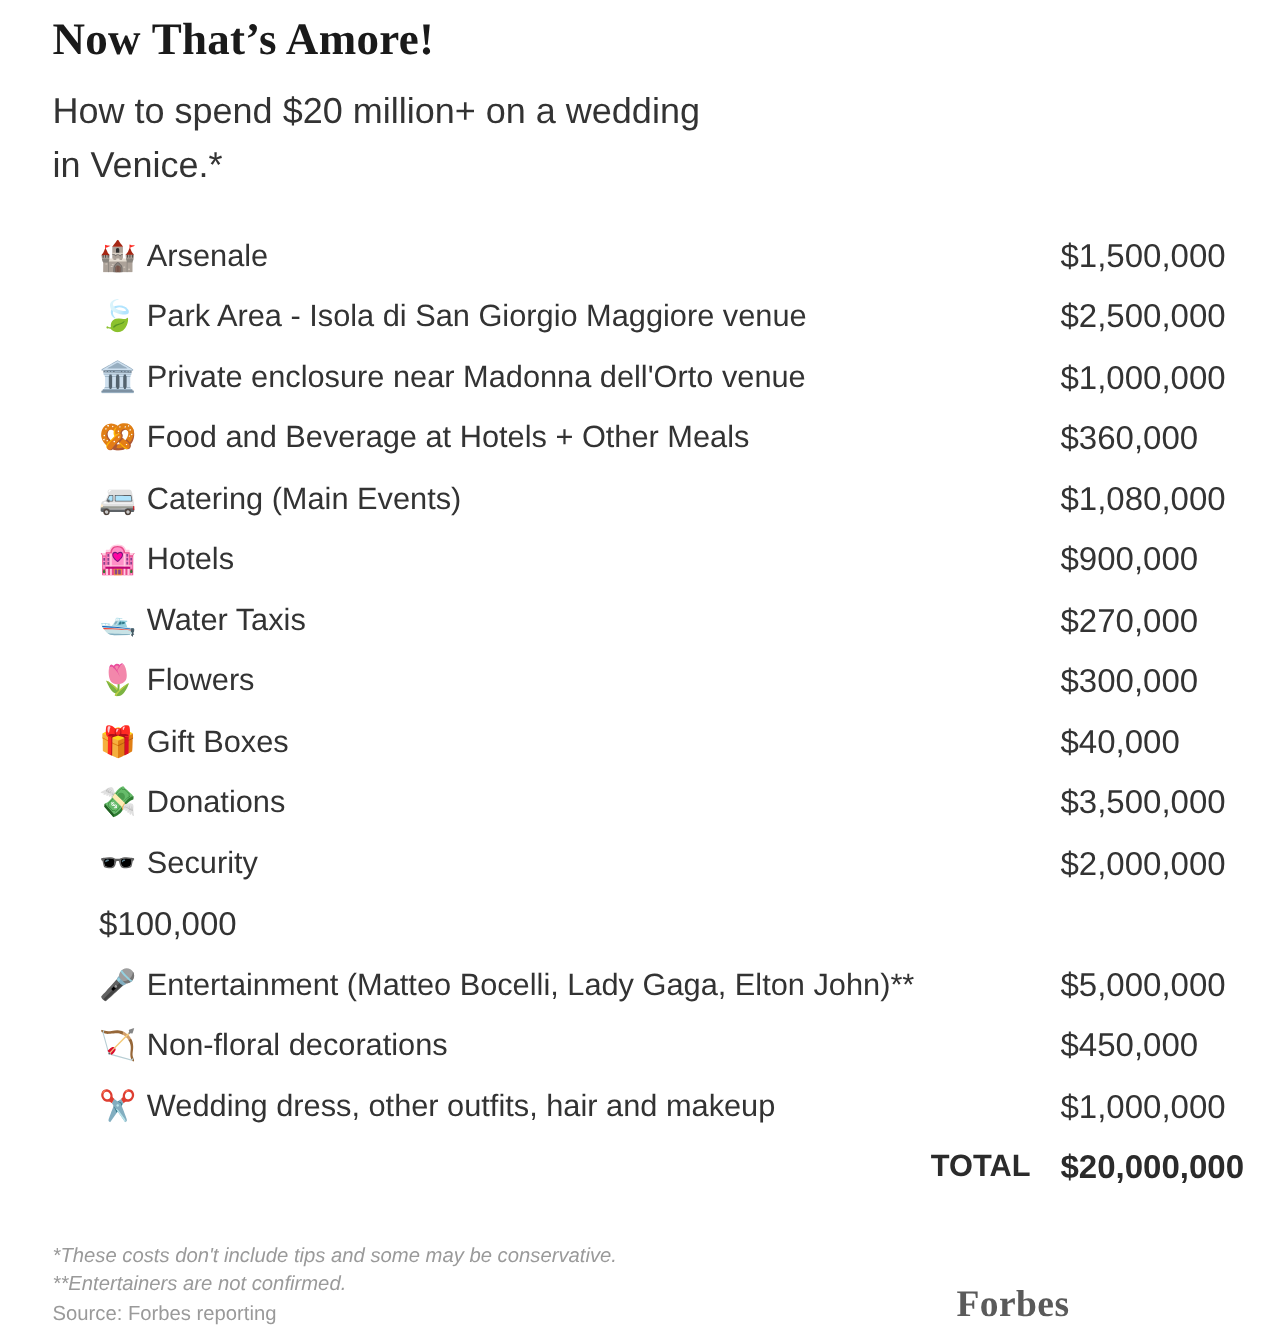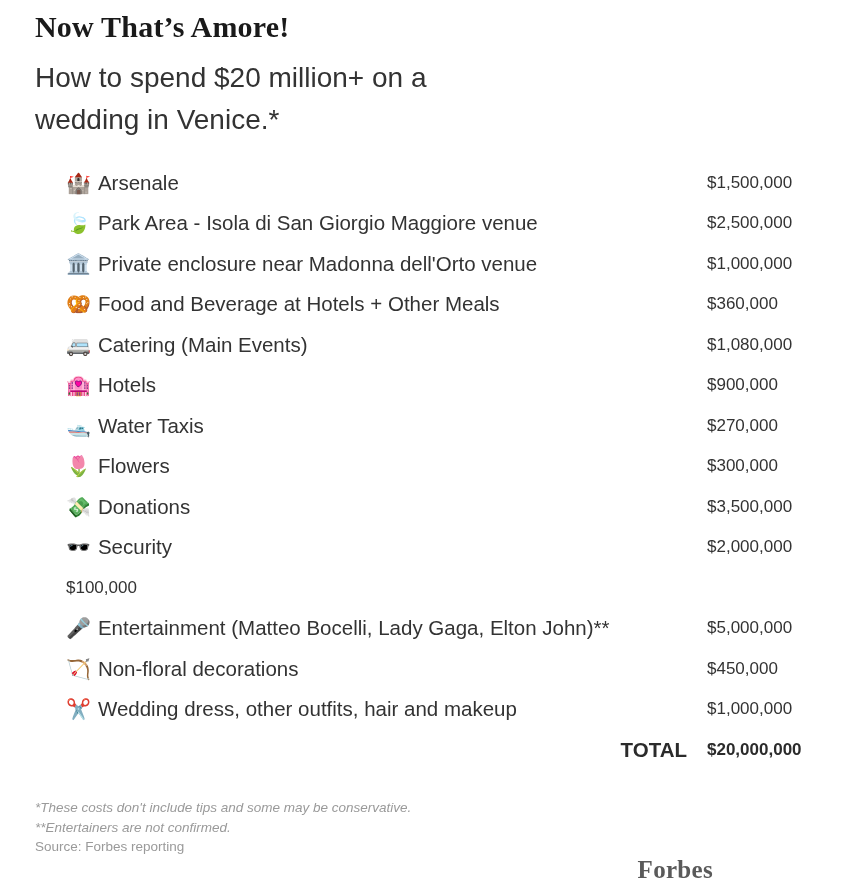--- a/index.html
+++ b/index.html
@@ -21,21 +21,21 @@
   .title {
     font-family: "Liberation Serif", "DejaVu Serif", serif;
     font-weight: 900;
     font-size: 30px;
     letter-spacing: 0.2px;
     color: #1a1a1a;
     line-height: 1.15;
   }
   .subtitle {
     margin-top: 12px;
-    font-size: 28px;
+    font-size: 24px;
     line-height: 1.5;
     color: #333333;
     max-width: 450px;
   }
   .cost-table {
     margin-top: 22px;
     margin-left: 31px;
   }
   .row {
     display: grid;
@@ -48,21 +48,21 @@
     line-height: 1.35;
     color: #333333;
     padding-right: 20px;
   }
   .row-icon {
     font-size: 20px;
     margin-right: 7px;
     font-style: normal;
   }
   .row-value {
-    font-size: 17px;
+    font-size: 22px;
     color: #333333;
     white-space: nowrap;
   }
   .total-row .row-label,
   .total-row .row-value {
     font-weight: bold;
     color: #2b2b2b;
     text-align: right;
   }
   .footnotes {
@@ -126,20 +126,24 @@
     <div class="row">
       <span class="row-label"><span class="row-icon">🛥️</span><span>Water Taxis</span></span>
       <span class="row-value">$270,000</span>
     </div>
 
     <div class="row">
       <span class="row-label"><span class="row-icon">🌷</span><span>Flowers</span></span>
       <span class="row-value">$300,000</span>
     </div>
 
+    <div class="row">
+      <span class="row-label"><span class="row-icon">🎁</span><span>Gift Boxes</span></span>
+      <span class="row-value">$40,000</span>
+    </div>
 
     <div class="row">
       <span class="row-label"><span class="row-icon">💸</span><span>Donations</span></span>
       <span class="row-value">$3,500,000</span>
     </div>
 
     <div class="row">
       <span class="row-label"><span class="row-icon">🕶️</span><span>Security</span></span>
       <span class="row-value">$2,000,000</span>
     </div>

